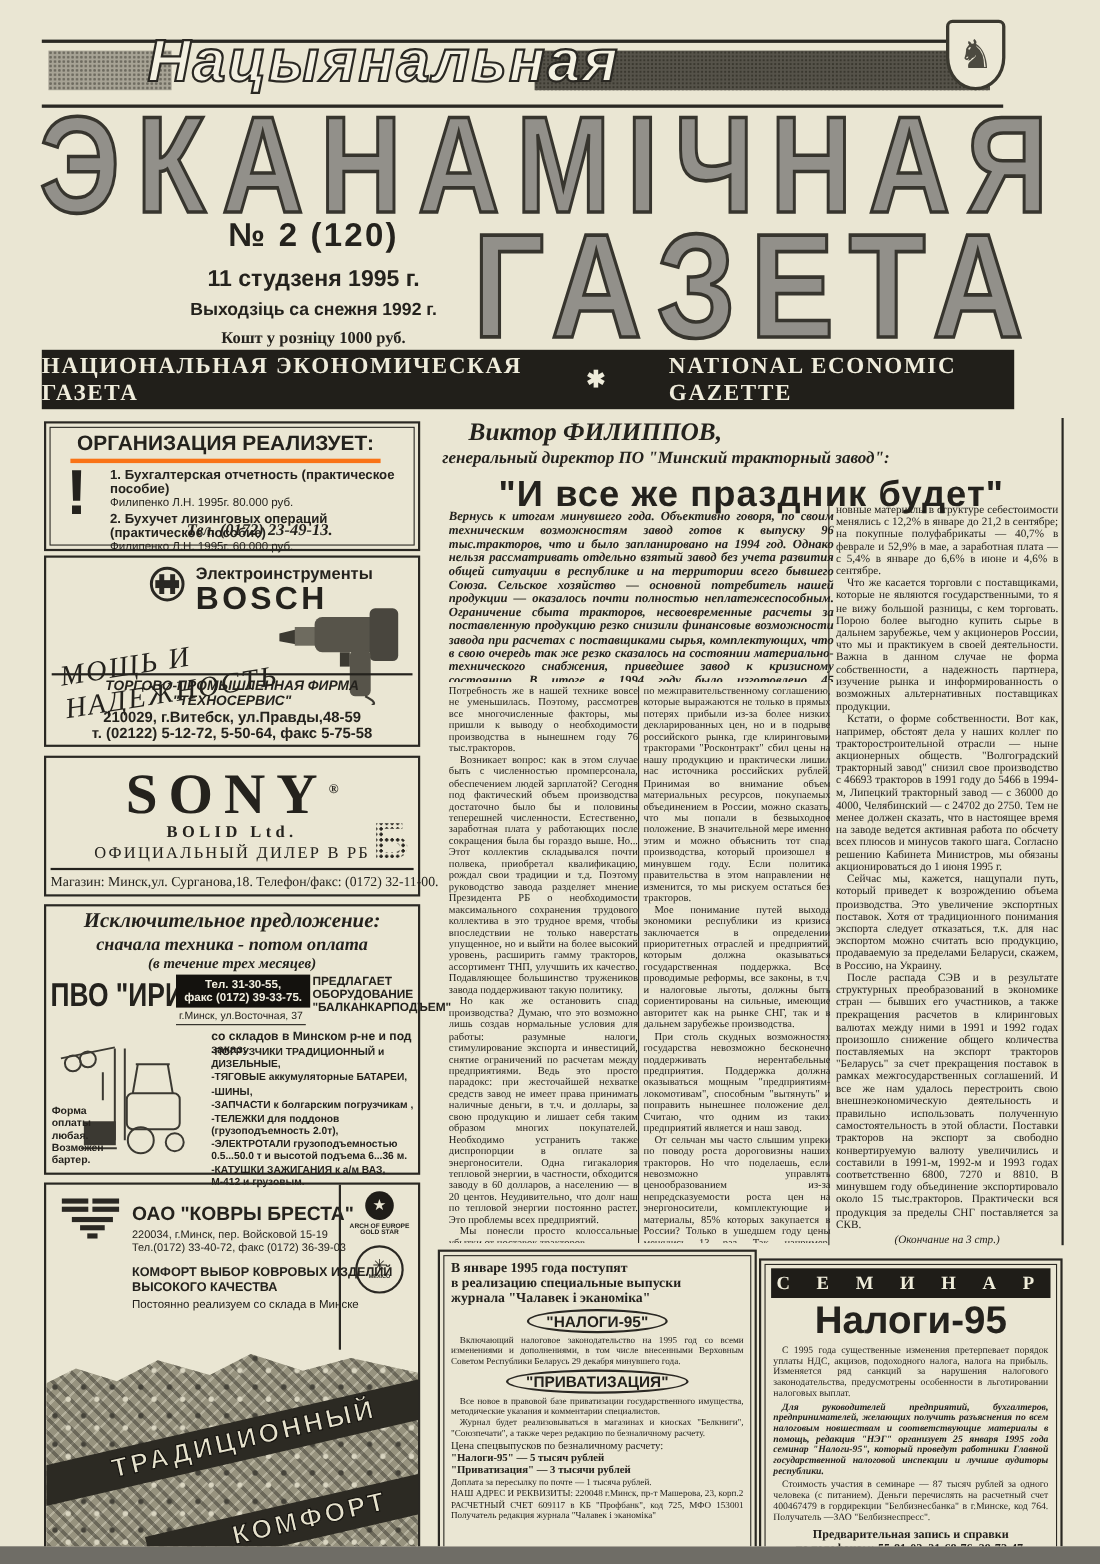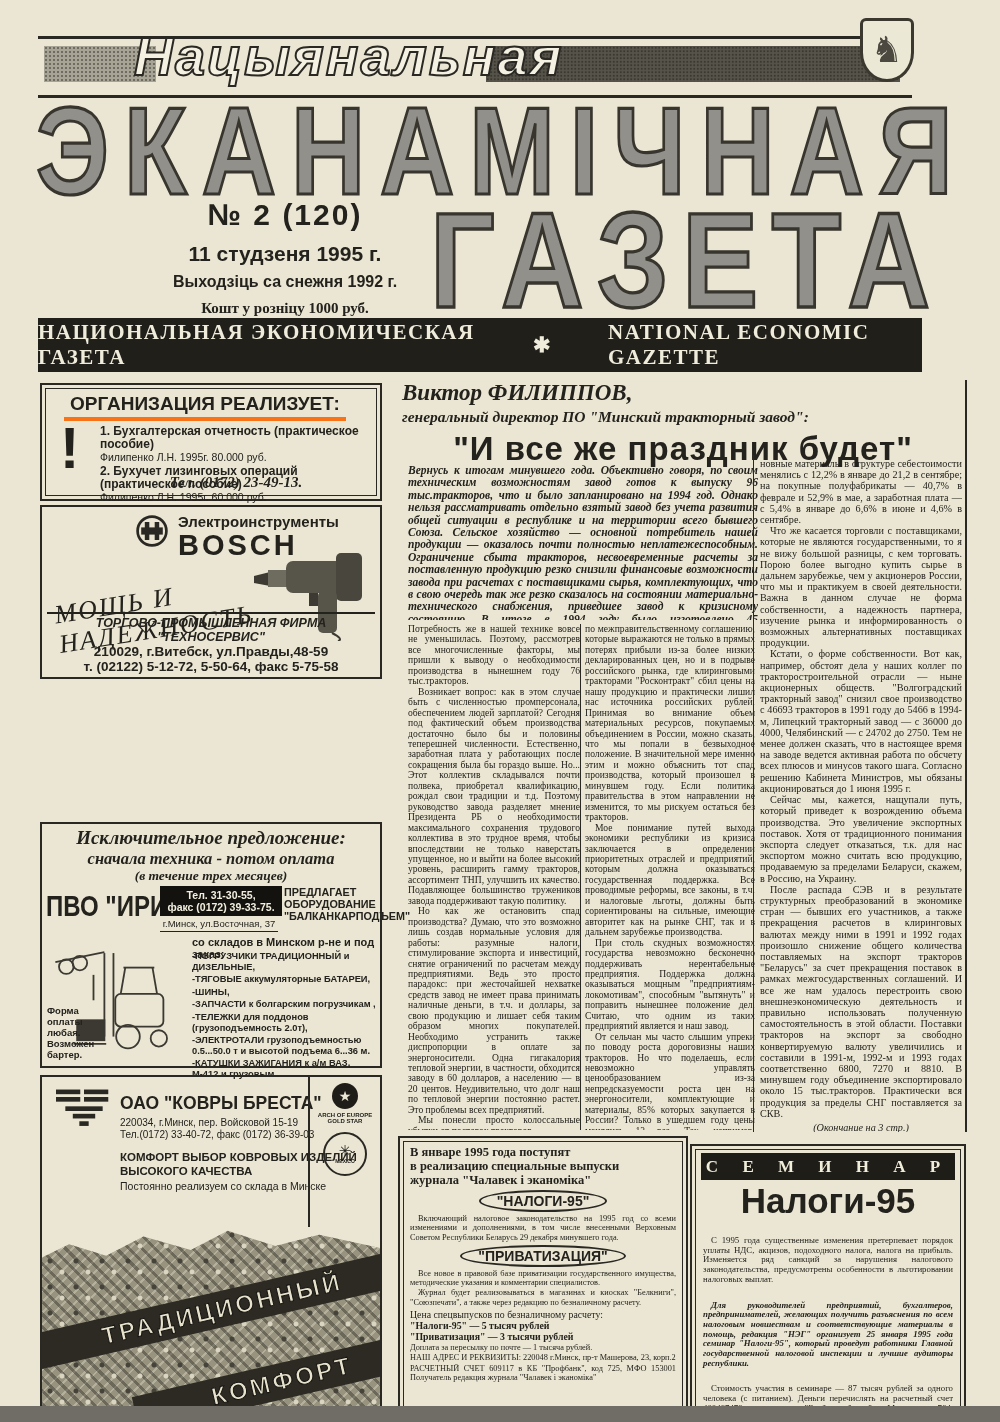--- a/index.html
+++ b/index.html
@@ -134,21 +134,21 @@
           repeating-linear-gradient(-45deg,rgba(234,230,211,.35) 0 2px,transparent 2px 8px);
         background-size:26px 26px,26px 26px,auto,auto;
         clip-path:polygon(0 16%,8% 9%,19% 15%,30% 5%,44% 12%,55% 2%,69% 10%,82% 4%,100% 11%,100% 100%,0 100%);}
   .ribbon{position:absolute;background:#2c2a23;color:#e6e2cd;font-family:"Liberation Sans",sans-serif;
         font-weight:bold;text-align:center;-webkit-text-stroke:1px #14120e;letter-spacing:3px;}
   .ribbon1{left:-30px;top:64px;width:420px;font-size:24px;padding:4px 0;transform:rotate(-13deg);}
   .ribbon2{left:90px;top:136px;width:300px;font-size:24px;padding:4px 0;transform:rotate(-13deg);}
 
   
   #art-head{position:absolute;left:402px;top:380px;width:562px;}
-  .art-author{font-weight:bold;font-style:italic;font-size:23px;}
+  .art-author{font-weight:bold;font-style:italic;font-size:23px;margin-left:24px;}
   .art-author-title{font-weight:bold;font-style:italic;font-size:15.5px;margin-top:2px;}
   .art-headline{font-family:"Liberation Sans",sans-serif;font-weight:bold;font-size:33px;
         letter-spacing:1px;text-align:center;margin-top:4px;white-space:nowrap;}
   #lead{position:absolute;left:408px;top:464px;width:350px;height:156px;overflow:hidden;
         font-weight:bold;font-style:italic;font-size:11.5px;line-height:12.4px;text-align:justify;}
   .newscol{position:absolute;overflow:hidden;text-align:justify;}
   #col1{left:408px;top:624px;width:172px;height:506px;font-size:9.6px;line-height:10.45px;}
   #col2{left:585px;top:624px;width:170px;height:506px;font-size:9.6px;line-height:10.45px;}
   #col3{left:760px;top:458px;width:202px;height:674px;font-size:10.2px;line-height:11.2px;}
   .bp{margin:0;text-indent:10px;}
@@ -169,21 +169,21 @@
   .jp{margin:1px 0;text-align:justify;font-size:8.3px;line-height:9.3px;text-indent:8px;}
   .jprice-h{font-weight:normal;font-size:9.8px;margin-top:2px;}
   .jprice{font-weight:bold;font-size:9.8px;line-height:11px;}
   .jaddr{font-size:8.3px;line-height:9.3px;text-align:justify;margin-top:1px;}
 
   #seminar{left:690px;top:1144px;width:276px;height:276px;background:#eae6d3;}
   .sbar{background:#1f1d18;color:#f0edda;text-align:center;font-weight:bold;font-size:17px;
         letter-spacing:10px;padding:4px 0 3px;margin:7px 9px 2px;}
   .stitle{text-align:center;font-weight:bold;font-size:35px;line-height:38px;
         font-family:"Liberation Sans",sans-serif;margin:0 0 3px;}
-  .sp{font-size:8.8px;line-height:9.7px;text-align:justify;margin:16px 11px 0;text-indent:8px;}
+  .sp{font-size:8.8px;line-height:9.7px;text-align:justify;margin:3px 11px 0;text-indent:8px;}
   .sp.em{font-weight:bold;font-style:italic;}
   .sfoot{font-weight:bold;text-align:center;font-size:11px;line-height:13px;margin-top:5px;}
 </style>
 </head>
 <body>
 
 <div class="page">
 
   <div id="mast">
     <div id="mast-left"></div>
@@ -249,20 +249,27 @@
         <path d="M84 92 q12 6 6 8" stroke="#3c3a32" stroke-width="2" fill="none"></path>
       </svg>
     </div>
     <div class="bosch-foot">
       <div class="bosch-f1">ТОРГОВО-ПРОМЫШЛЕННАЯ ФИРМА "ТЕХНОСЕРВИС"</div>
       <div class="bosch-f2">210029, г.Витебск, ул.Правды,48-59</div>
       <div class="bosch-f3">т. (02122) 5-12-72, 5-50-64, факс 5-75-58</div>
     </div>
   </div>
 
+  <div id="sony" class="adbox">
+    <div class="sony-brand"><span>SONY</span><span class="sony-reg">®</span></div>
+    <div class="sony-co">BOLID Ltd.</div>
+    <div class="sony-dealer">ОФИЦИАЛЬНЫЙ ДИЛЕР В РБ</div>
+    <div class="dotB">Б</div>
+    <div class="sony-addr">Магазин: Минск,ул. Сурганова,18. Телефон/факс: (0172) 32-11-00.</div>
+  </div>
 
   <div id="irion" class="adbox">
     <div class="ir-h1">Исключительное предложение:</div>
     <div class="ir-h2">сначала техника - потом оплата</div>
     <div class="ir-h3">(в течение трех месяцев)</div>
     <div class="ir-name">ПВО "ИРИОН"</div>
     <div class="ir-black">
       <div>Тел. 31-30-55,</div>
       <div>факс (0172) 39-33-75.</div>
     </div>

